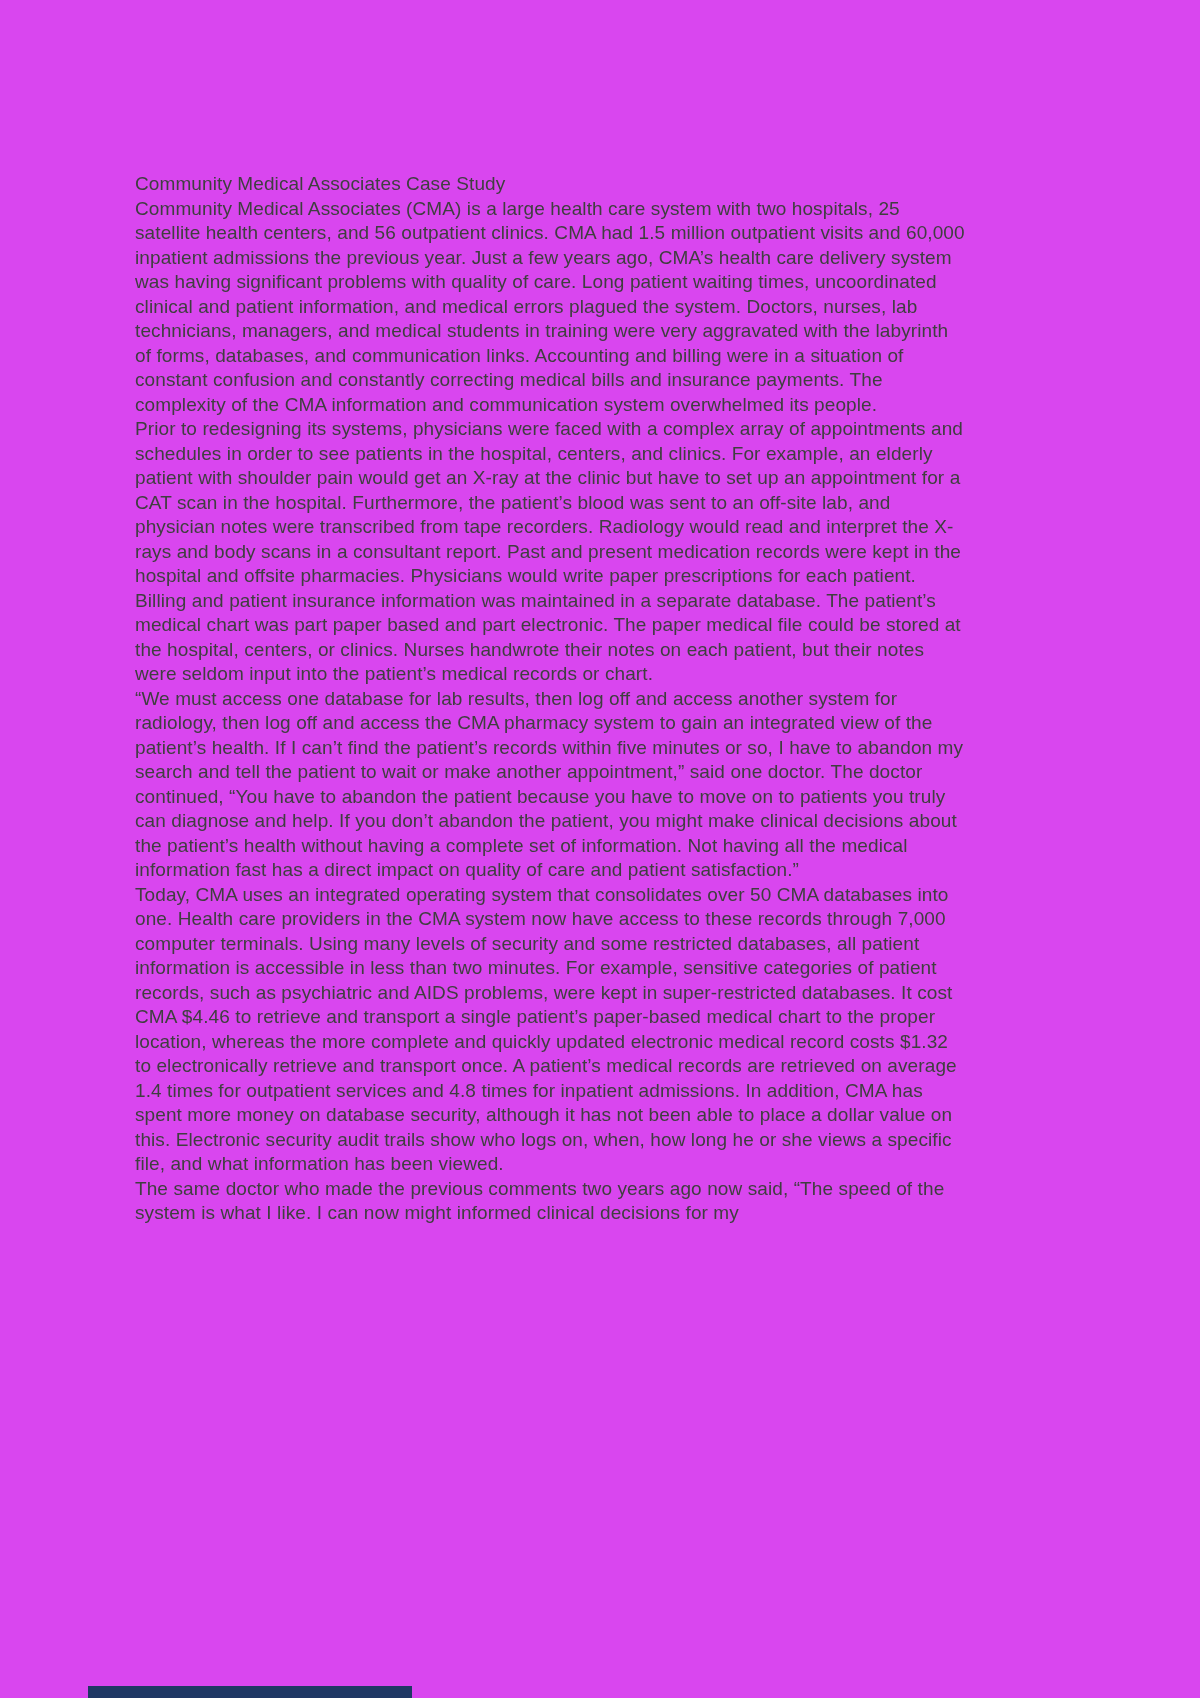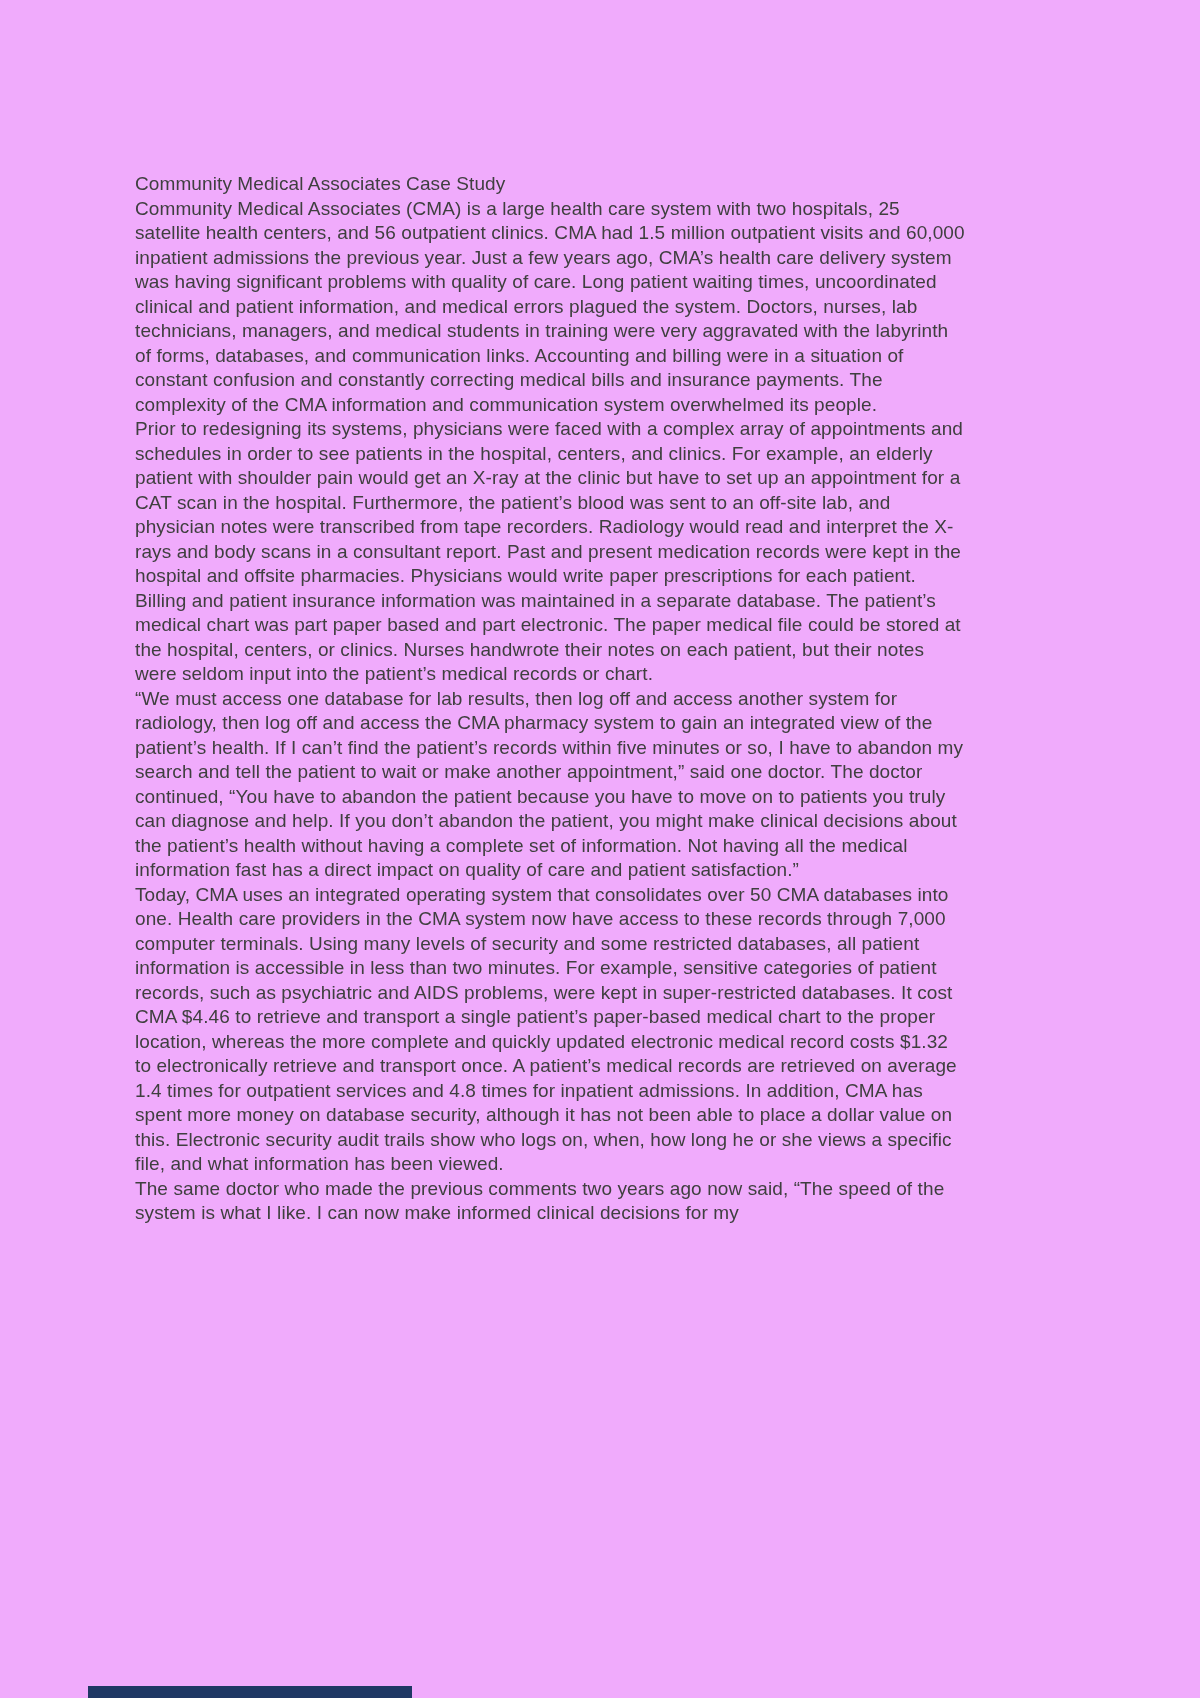--- a/index.html
+++ b/index.html
@@ -4,21 +4,21 @@
 <style>
   html, body {
     margin: 0;
     padding: 0;
     background: #ffffff;
   }
   .page {
     position: relative;
     width: 1200px;
     height: 1698px;
-    background: #f0abfc;
+    background: #d946ef;
     overflow: hidden;
     font-family: "Liberation Sans", sans-serif;
   }
   .doc {
     position: absolute;
     left: 135px;
     top: 172px;
     width: 833px;
     color: #3f3f3f;
     font-size: 19px;
@@ -42,16 +42,16 @@
 </head>
 <body>
 
 <div class="page">
   <div class="doc">
     <p>Community Medical Associates Case Study</p>
     <p>Community Medical Associates (CMA) is a large health care system with two hospitals, 25 satellite health centers, and 56 outpatient clinics. CMA had 1.5 million outpatient visits and 60,000 inpatient admissions the previous year. Just a few years ago, CMA’s health care delivery system was having significant problems with quality of care. Long patient waiting times, uncoordinated clinical and patient information, and medical errors plagued the system. Doctors, nurses, lab technicians, managers, and medical students in training were very aggravated with the labyrinth of forms, databases, and communication links. Accounting and billing were in a situation of constant confusion and constantly correcting medical bills and insurance payments. The complexity of the CMA information and communication system overwhelmed its people.</p>
     <p>Prior to redesigning its systems, physicians were faced with a complex array of appointments and schedules in order to see patients in the hospital, centers, and clinics. For example, an elderly patient with shoulder pain would get an X-ray at the clinic but have to set up an appointment for a CAT scan in the hospital. Furthermore, the patient’s blood was sent to an off-site lab, and physician notes were transcribed from tape recorders. Radiology would read and interpret the X-rays and body scans in a consultant report. Past and present medication records were kept in the hospital and offsite pharmacies. Physicians would write paper prescriptions for each patient. Billing and patient insurance information was maintained in a separate database. The patient’s medical chart was part paper based and part electronic. The paper medical file could be stored at the hospital, centers, or clinics. Nurses handwrote their notes on each patient, but their notes were seldom input into the patient’s medical records or chart.</p>
     <p>“We must access one database for lab results, then log off and access another system for radiology, then log off and access the CMA pharmacy system to gain an integrated view of the patient’s health. If I can’t find the patient’s records within five minutes or so, I have to abandon my search and tell the patient to wait or make another appointment,” said one doctor. The doctor continued, “You have to abandon the patient because you have to move on to patients you truly can diagnose and help. If you don’t abandon the patient, you might make clinical decisions about the patient’s health without having a complete set of information. Not having all the medical information fast has a direct impact on quality of care and patient satisfaction.”</p>
     <p>Today, CMA uses an integrated operating system that consolidates over 50 CMA databases into one. Health care providers in the CMA system now have access to these records through 7,000 computer terminals. Using many levels of security and some restricted databases, all patient information is accessible in less than two minutes. For example, sensitive categories of patient records, such as psychiatric and AIDS problems, were kept in super-restricted databases. It cost CMA $4.46 to retrieve and transport a single patient’s paper-based medical chart to the proper location, whereas the more complete and quickly updated electronic medical record costs $1.32 to electronically retrieve and transport once. A patient’s medical records are retrieved on average 1.4 times for outpatient services and 4.8 times for inpatient admissions. In addition, CMA has spent more money on database security, although it has not been able to place a dollar value on this. Electronic security audit trails show who logs on, when, how long he or she views a specific file, and what information has been viewed.</p>
-    <p>The same doctor who made the previous comments two years ago now said, “The speed of the system is what I like. I can now make informed clinical decisions for my</p>
+    <p>The same doctor who made the previous comments two years ago now said, “The speed of the system is what I like. I can now might informed clinical decisions for my</p>
   </div>
   <div class="bottom-bar"></div>
 </div>
 
 </body></html>

